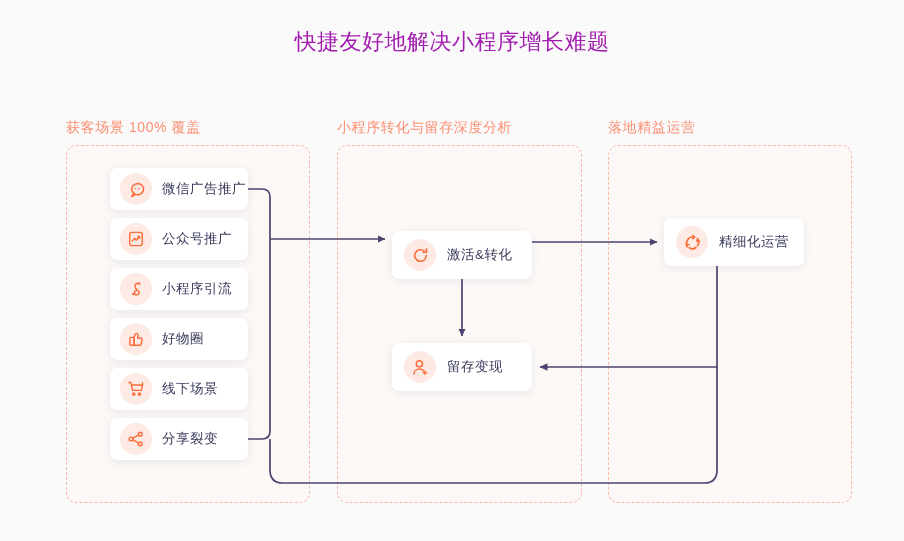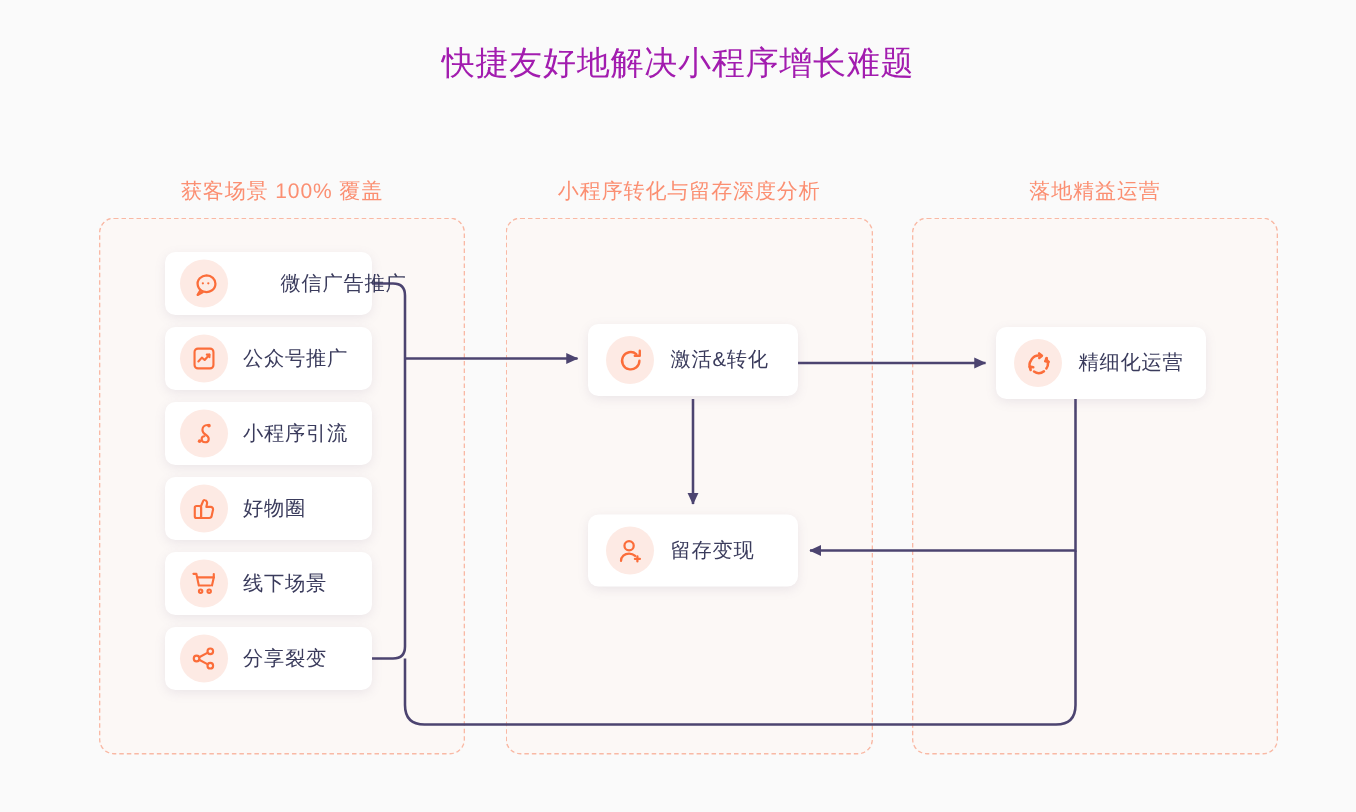--- a/index.html
+++ b/index.html
@@ -32,21 +32,20 @@
     white-space: nowrap;
   }
 
   
   .col-title {
     position: absolute;
     top: 119px;
     font-size: 14px;
     color: #fb8f72;
     letter-spacing: 0.6px;
-    text-align: center;
     white-space: nowrap;
   }
   #col-title-0 { left: 66px;  width: 244px; }
   #col-title-1 { left: 337px; width: 245px; }
   #col-title-2 { left: 608px; width: 244px; }
 
   
   .col-box {
     position: absolute;
     top: 145px;
@@ -89,35 +88,35 @@
   }
 
   
   .card.left {
     left: 110px;
     width: 138px;
     height: 42px;
     padding-left: 10px;
   }
   .card.left .card-label { margin-left: 10px; }
-  #card-l-0 { top: 168px; gap: 25px; }
+  #card-l-0 { top: 168px; }
   #card-l-1 { top: 218px; }
   #card-l-2 { top: 268px; }
   #card-l-3 { top: 318px; }
   #card-l-4 { top: 368px; }
   #card-l-5 { top: 418px; }
 
   
   .card.big {
     width: 140px;
     height: 48px;
     padding-left: 12px;
   }
   .card.big .card-label { margin-left: 11px; }
-  #card-m-0 { left: 392px; top: 216px; }
+  #card-m-0 { left: 392px; top: 231px; }
   #card-m-1 { left: 392px; top: 343px; }
   #card-r-0 { left: 664px; top: 218px; text-align: center; }
 
   
   #connectors {
     position: absolute;
     left: 0;
     top: 0;
     width: 904px;
     height: 541px;

